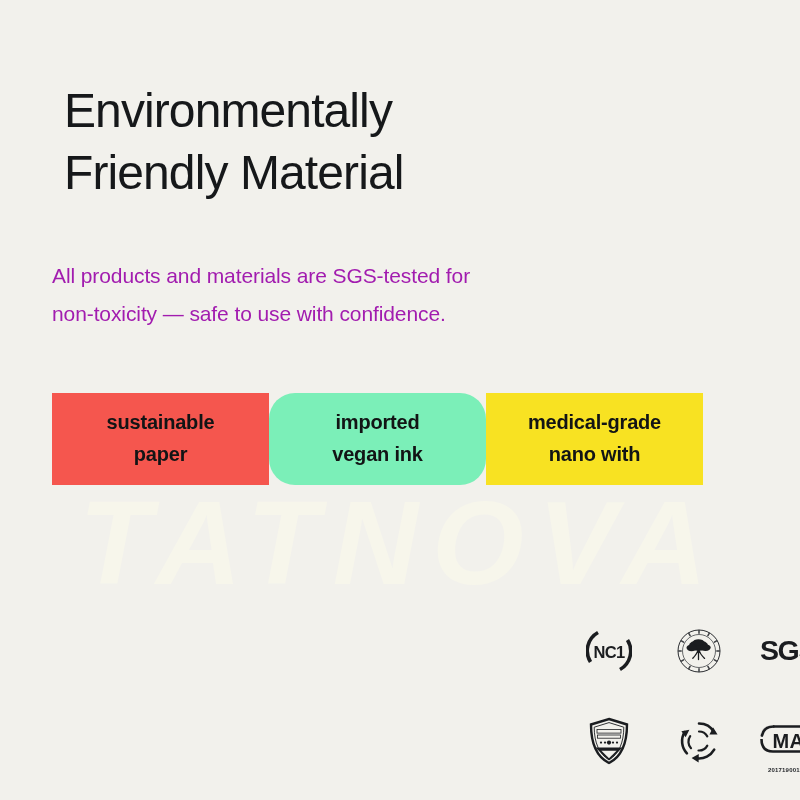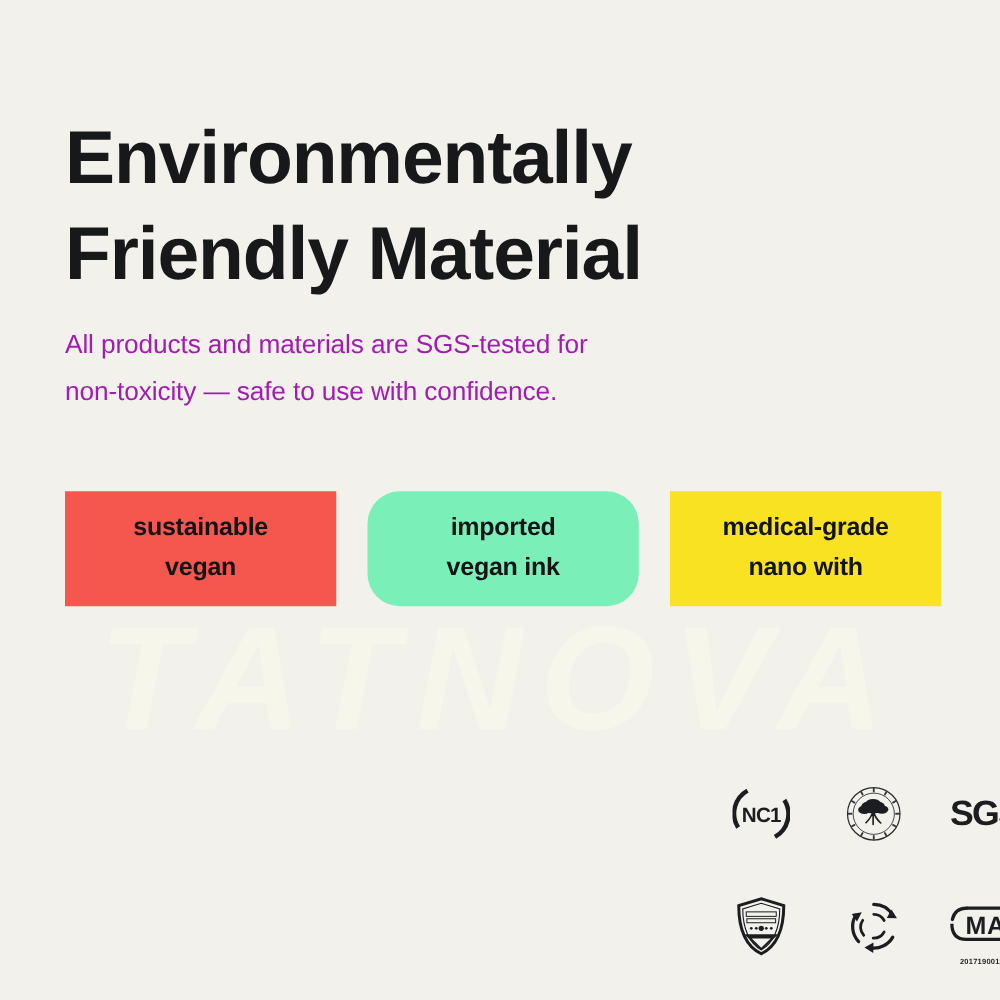--- a/index.html
+++ b/index.html
@@ -38,26 +38,26 @@
     line-height: 1;
     color: #F7F6EB;
     user-select: none;
     white-space: nowrap;
     z-index: 0;
   }
 
   
   .headline {
     position: absolute;
-    left: 52px;
+    left: 64px;
     top: 48px;
     width: 560px;
     font-family: "Liberation Sans", sans-serif;
-    font-weight: 700;
-    font-size: 60px;
+    font-weight: 400;
+    font-size: 48px;
     line-height: 1.28;
     letter-spacing: -0.9px;
     color: #16181A;
     z-index: 2;
   }
   .headline .line {
     display: block;
   }
 
   
@@ -79,21 +79,20 @@
   }
 
   
   .chips {
     position: absolute;
     left: 52px;
     top: 393px;
     width: 702px;
     height: 92px;
     display: flex;
-    gap: 25px;
     z-index: 2;
   }
   .chip {
     flex: 0 0 auto;
     width: 217px;
     height: 92px;
     display: flex;
     flex-direction: column;
     align-items: center;
     justify-content: center;
@@ -165,21 +164,21 @@
 
   <p class="subcopy">
     <span class="line">All products and materials are SGS-tested for</span>
     <span class="line">non-toxicity — safe to use with confidence.</span>
   </p>
 
   <div class="chips">
 
     <div class="chip" style="background-color: rgb(245, 86, 78);">
       <span class="chip-line">sustainable</span>
-      <span class="chip-line">vegan</span>
+      <span class="chip-line">paper</span>
     </div>
 
     <div class="chip" style="background-color: rgb(123, 239, 184); border-radius: 26px;">
       <span class="chip-line">imported</span>
       <span class="chip-line">vegan ink</span>
     </div>
 
     <div class="chip" style="background-color: rgb(248, 226, 34);">
       <span class="chip-line">medical-grade</span>
       <span class="chip-line">nano with</span>

